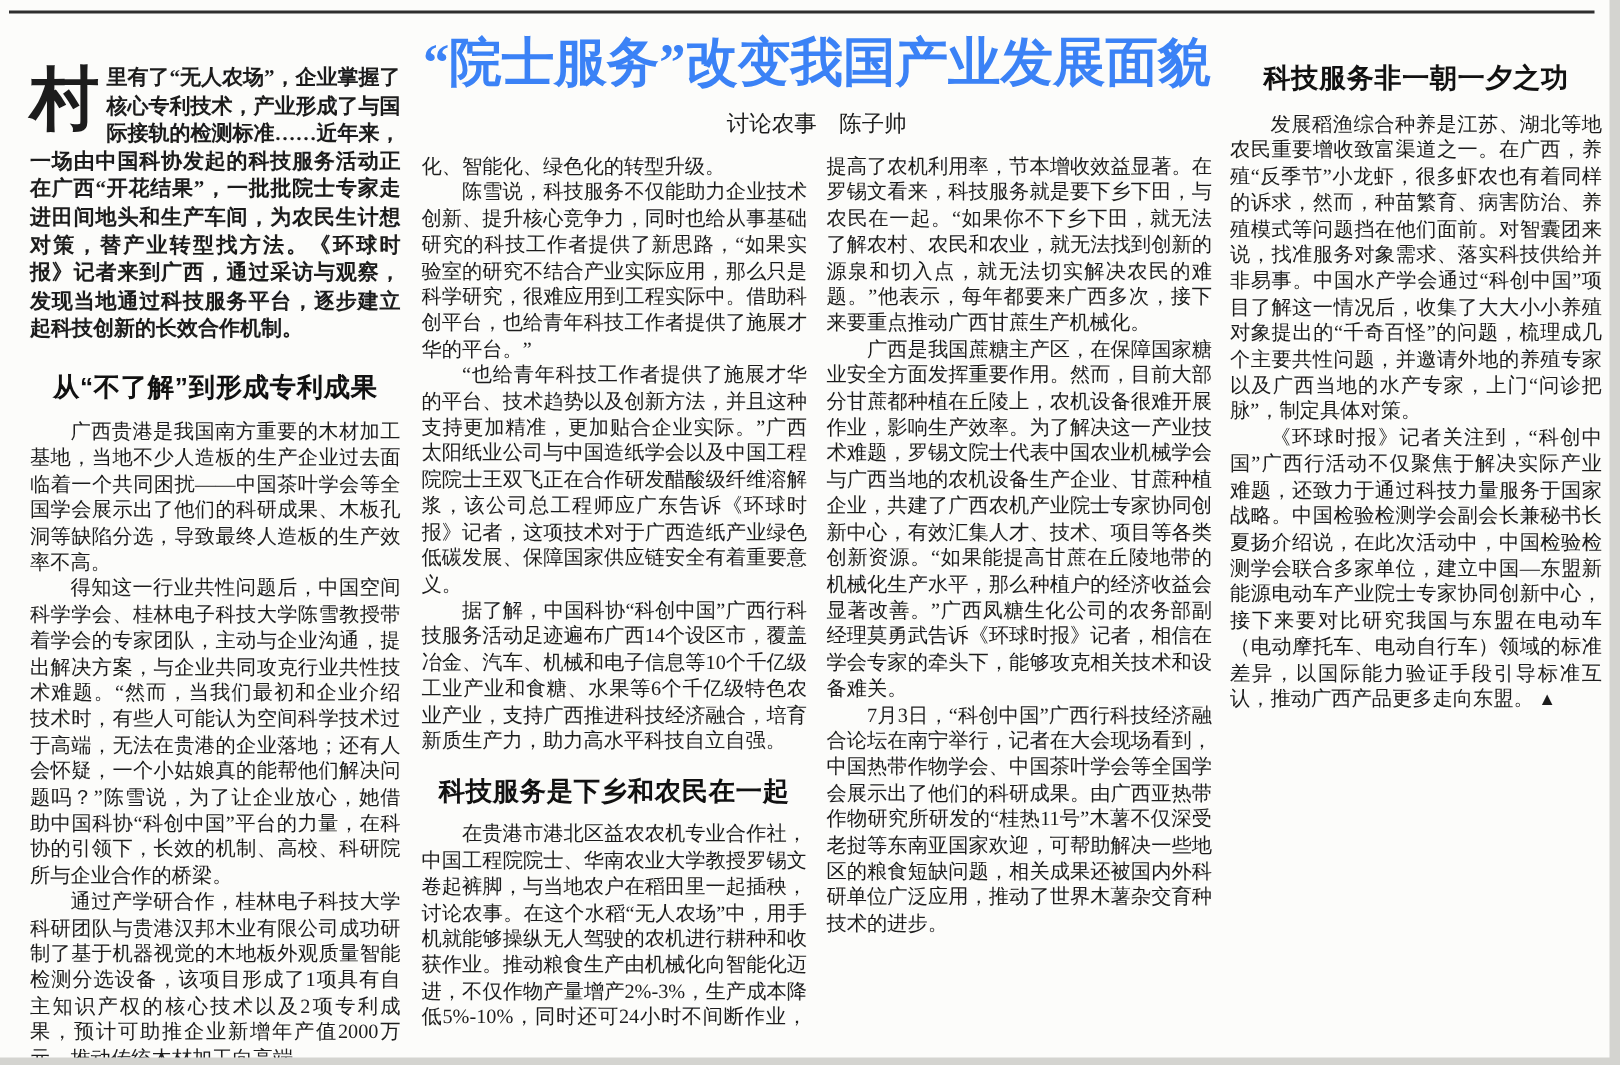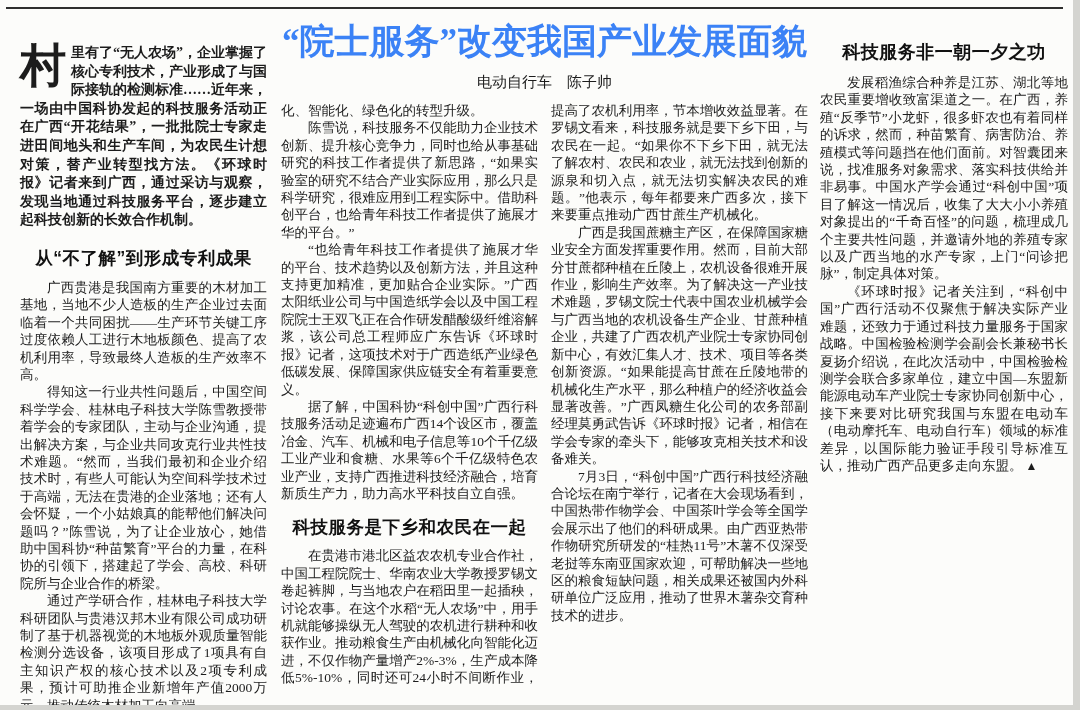--- a/index.html
+++ b/index.html
@@ -91,29 +91,29 @@
 <div class="page">
   <div class="top-rule"></div>
 
   <div class="layout">
 
     <div class="col1">
       <div class="intro">
         <span class="dropcap">村</span><span>里有了“无人农场”，企业掌握了核心专利技术，产业形成了与国际接轨的检测标准……近年来，一场由中国科协发起的科技服务活动正在广西“开花结果”，一批批院士专家走进田间地头和生产车间，为农民生计想对策，替产业转型找方法。《环球时报》记者来到广西，通过采访与观察，发现当地通过科技服务平台，逐步建立起科技创新的长效合作机制。</span>
       </div>
       <h3 class="sec-title">从“不了解”到形成专利成果</h3>
-      <p class="body">广西贵港是我国南方重要的木材加工基地，当地不少人造板的生产企业过去面临着一个共同困扰——生产环节关键工序过度依赖人工进行木地板颜色、提高了农机利用率，导致最终人造板的生产效率不高。</p>
-      <p class="body">得知这一行业共性问题后，中国空间科学学会、桂林电子科技大学陈雪教授带着学会的专家团队，主动与企业沟通，提出解决方案，与企业共同攻克行业共性技术难题。“然而，当我们最初和企业介绍技术时，有些人可能认为空间科学技术过于高端，无法在贵港的企业落地；还有人会怀疑，一个小姑娘真的能帮他们解决问题吗？”陈雪说，为了让企业放心，她借助中国科协“种苗繁育”平台的力量，在科协的引领下，搭建起了学会、高校、科研院所与企业合作的桥梁。</p>
+      <p class="body">广西贵港是我国南方重要的木材加工基地，当地不少人造板的生产企业过去面临着一个共同困扰——中国茶叶学会等全国学会展示出了他们的科研成果、木板孔洞等缺陷分选，导致最终人造板的生产效率不高。</p>
+      <p class="body">得知这一行业共性问题后，中国空间科学学会、桂林电子科技大学陈雪教授带着学会的专家团队，主动与企业沟通，提出解决方案，与企业共同攻克行业共性技术难题。“然而，当我们最初和企业介绍技术时，有些人可能认为空间科学技术过于高端，无法在贵港的企业落地；还有人会怀疑，一个小姑娘真的能帮他们解决问题吗？”陈雪说，为了让企业放心，她借助中国科协“科创中国”平台的力量，在科协的引领下，长效的机制、高校、科研院所与企业合作的桥梁。</p>
       <p class="body">通过产学研合作，桂林电子科技大学科研团队与贵港汉邦木业有限公司成功研制了基于机器视觉的木地板外观质量智能检测分选设备，该项目形成了1项具有自主知识产权的核心技术以及2项专利成果，预计可助推企业新增年产值2000万元，推动传统木材加工向高端</p>
     </div>
 
     <div class="center">
       <div class="headline-block">
         <h1 class="headline">“院士服务”改变我国产业发展面貌</h1>
-        <div class="byline">电动自行车　陈子帅</div>
+        <div class="byline">讨论农事　陈子帅</div>
       </div>
       <div class="flow">
         <p class="body cont">化、智能化、绿色化的转型升级。</p>
         <p class="body">陈雪说，科技服务不仅能助力企业技术创新、提升核心竞争力，同时也给从事基础研究的科技工作者提供了新思路，“如果实验室的研究不结合产业实际应用，那么只是科学研究，很难应用到工程实际中。借助科创平台，也给青年科技工作者提供了施展才华的平台。”</p>
         <p class="body">“也给青年科技工作者提供了施展才华的平台、技术趋势以及创新方法，并且这种支持更加精准，更加贴合企业实际。”广西太阳纸业公司与中国造纸学会以及中国工程院院士王双飞正在合作研发醋酸级纤维溶解浆，该公司总工程师应广东告诉《环球时报》记者，这项技术对于广西造纸产业绿色低碳发展、保障国家供应链安全有着重要意义。</p>
         <p class="body">据了解，中国科协“科创中国”广西行科技服务活动足迹遍布广西14个设区市，覆盖冶金、汽车、机械和电子信息等10个千亿级工业产业和食糖、水果等6个千亿级特色农业产业，支持广西推进科技经济融合，培育新质生产力，助力高水平科技自立自强。</p>
         <h3 class="sec-title">科技服务是下乡和农民在一起</h3>
         <p class="body">在贵港市港北区益农农机专业合作社，中国工程院院士、华南农业大学教授罗锡文卷起裤脚，与当地农户在稻田里一起插秧，讨论农事。在这个水稻“无人农场”中，用手机就能够操纵无人驾驶的农机进行耕种和收获作业。推动粮食生产由机械化向智能化迈进，不仅作物产量增产2%-3%，生产成本降低5%-10%，同时还可24小时不间断作业，提高了农机利用率，节本增收效益显著。在罗锡文看来，科技服务就是要下乡下田，与农民在一起。“如果你不下乡下田，就无法了解农村、农民和农业，就无法找到创新的源泉和切入点，就无法切实解决农民的难题。”他表示，每年都要来广西多次，接下来要重点推动广西甘蔗生产机械化。</p>
         <p class="body">广西是我国蔗糖主产区，在保障国家糖业安全方面发挥重要作用。然而，目前大部分甘蔗都种植在丘陵上，农机设备很难开展作业，影响生产效率。为了解决这一产业技术难题，罗锡文院士代表中国农业机械学会与广西当地的农机设备生产企业、甘蔗种植企业，共建了广西农机产业院士专家协同创新中心，有效汇集人才、技术、项目等各类创新资源。“如果能提高甘蔗在丘陵地带的机械化生产水平，那么种植户的经济收益会显著改善。”广西凤糖生化公司的农务部副经理莫勇武告诉《环球时报》记者，相信在学会专家的牵头下，能够攻克相关技术和设备难关。</p>
         <p class="body">7月3日，“科创中国”广西行科技经济融合论坛在南宁举行，记者在大会现场看到，中国热带作物学会、中国茶叶学会等全国学会展示出了他们的科研成果。由广西亚热带作物研究所研发的“桂热11号”木薯不仅深受老挝等东南亚国家欢迎，可帮助解决一些地区的粮食短缺问题，相关成果还被国内外科研单位广泛应用，推动了世界木薯杂交育种技术的进步。</p>

